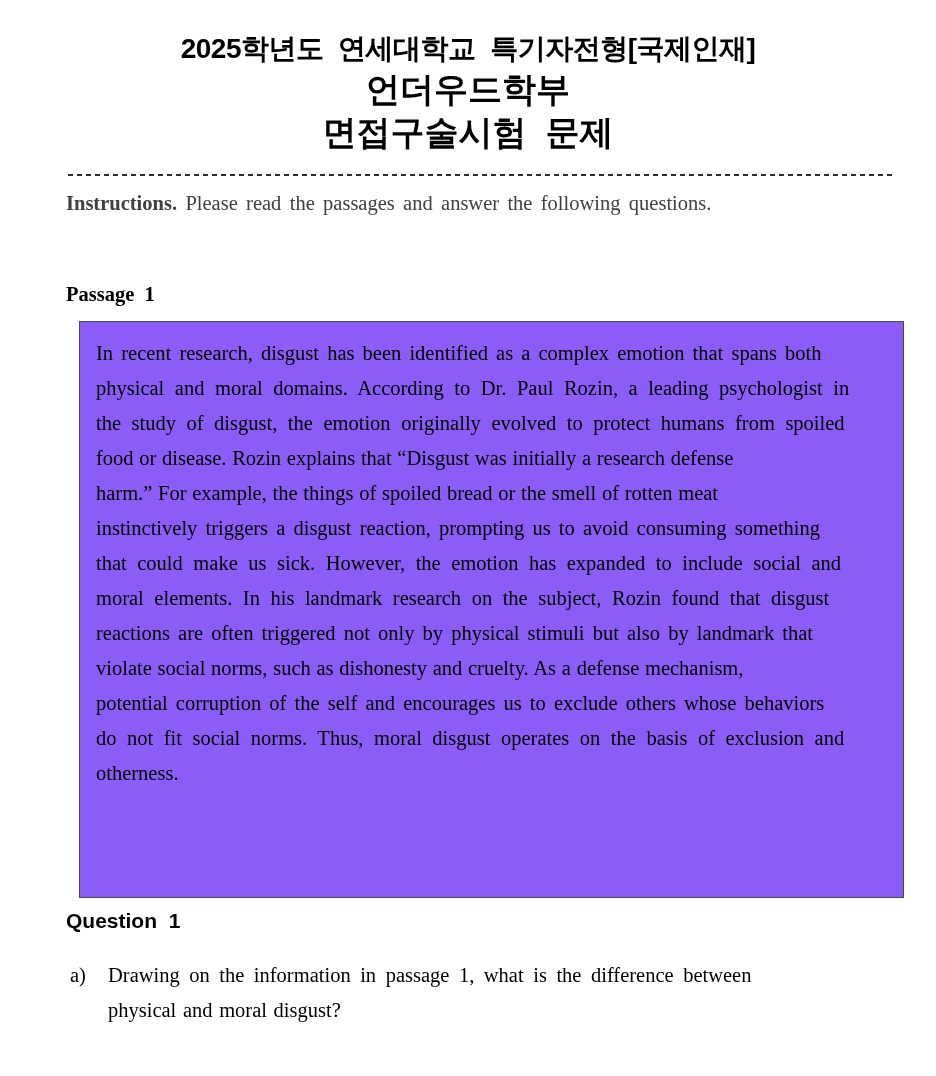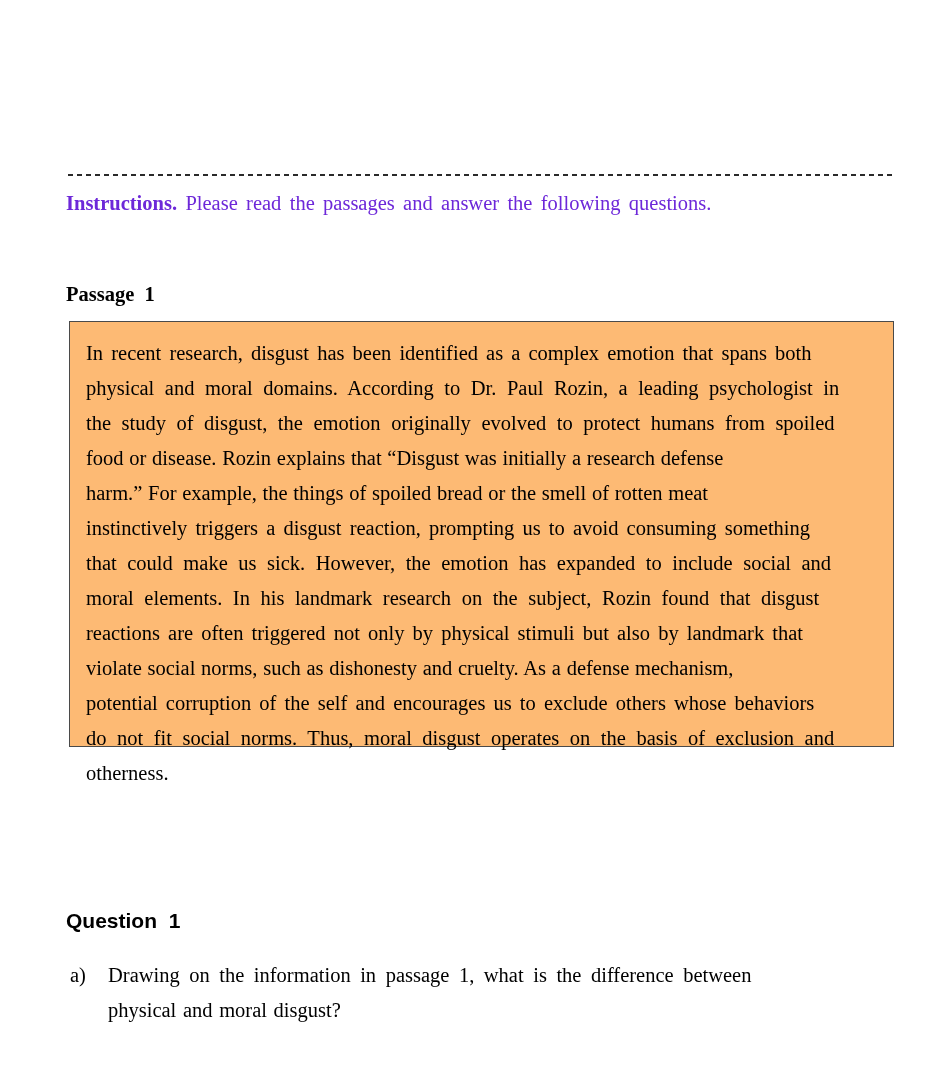--- a/index.html
+++ b/index.html
@@ -62,21 +62,21 @@
     background-image: radial-gradient(#2a2a2a 42%, transparent 44%);
     background-size: 9px 4px;
     background-repeat: repeat-x;
     background-position: 0 1px;
   }
 
   
   .body-text {
     font-family: "Liberation Serif", "DejaVu Serif", serif;
     font-size: 20.5px;
-    color: #6d28d9;
+    color: #404040;
   }
 
   .instructions {
     position: absolute;
     left: 66px;
     top: 186px;
     width: 830px;
   }
   .instructions .line {
     line-height: 35px;
@@ -104,27 +104,27 @@
     font-size: 21px;
     line-height: 26px;
     white-space: pre;
   }
   #passage-heading { left: 66px; top: 281px; }
   #question-heading { left: 66px; top: 908px; }
 
   
   .passage-box {
     position: absolute;
-    left: 69px;
+    left: 79px;
     top: 321px;
     width: 825px;
-    height: 426px;
+    height: 577px;
     box-sizing: border-box;
     border: 1.5px solid #4a4a4a;
-    background: #fdba74;
+    background: #8b5cf6;
   }
   .passage-inner {
     padding: 14px 18px 0 16px;
   }
   .passage-line {
     font-family: "Liberation Serif", "DejaVu Serif", serif;
     font-size: 20.5px;
     line-height: 35px;
     white-space: pre;
     color: #000000;
@@ -170,20 +170,25 @@
   }
   .q-line.flush {
     word-spacing: 1.5px;
   }
 </style>
 </head>
 <body>
 
 <div class="page">
 
+  <div class="title-block">
+    <div class="title-line-1">2025학년도  연세대학교  특기자전형[국제인재]</div>
+    <div class="title-line-2">언더우드학부</div>
+    <div class="title-line-3">면접구술시험  문제</div>
+  </div>
 
   <div class="divider"></div>
 
   <div class="instructions body-text">
     <div class="line"><span class="lead">Instructions.</span><span> Please read the passages and answer the following questions.</span></div>
   </div>
 
   <div class="heading-serif" id="passage-heading">Passage  1</div>
 
   <div class="passage-box">

